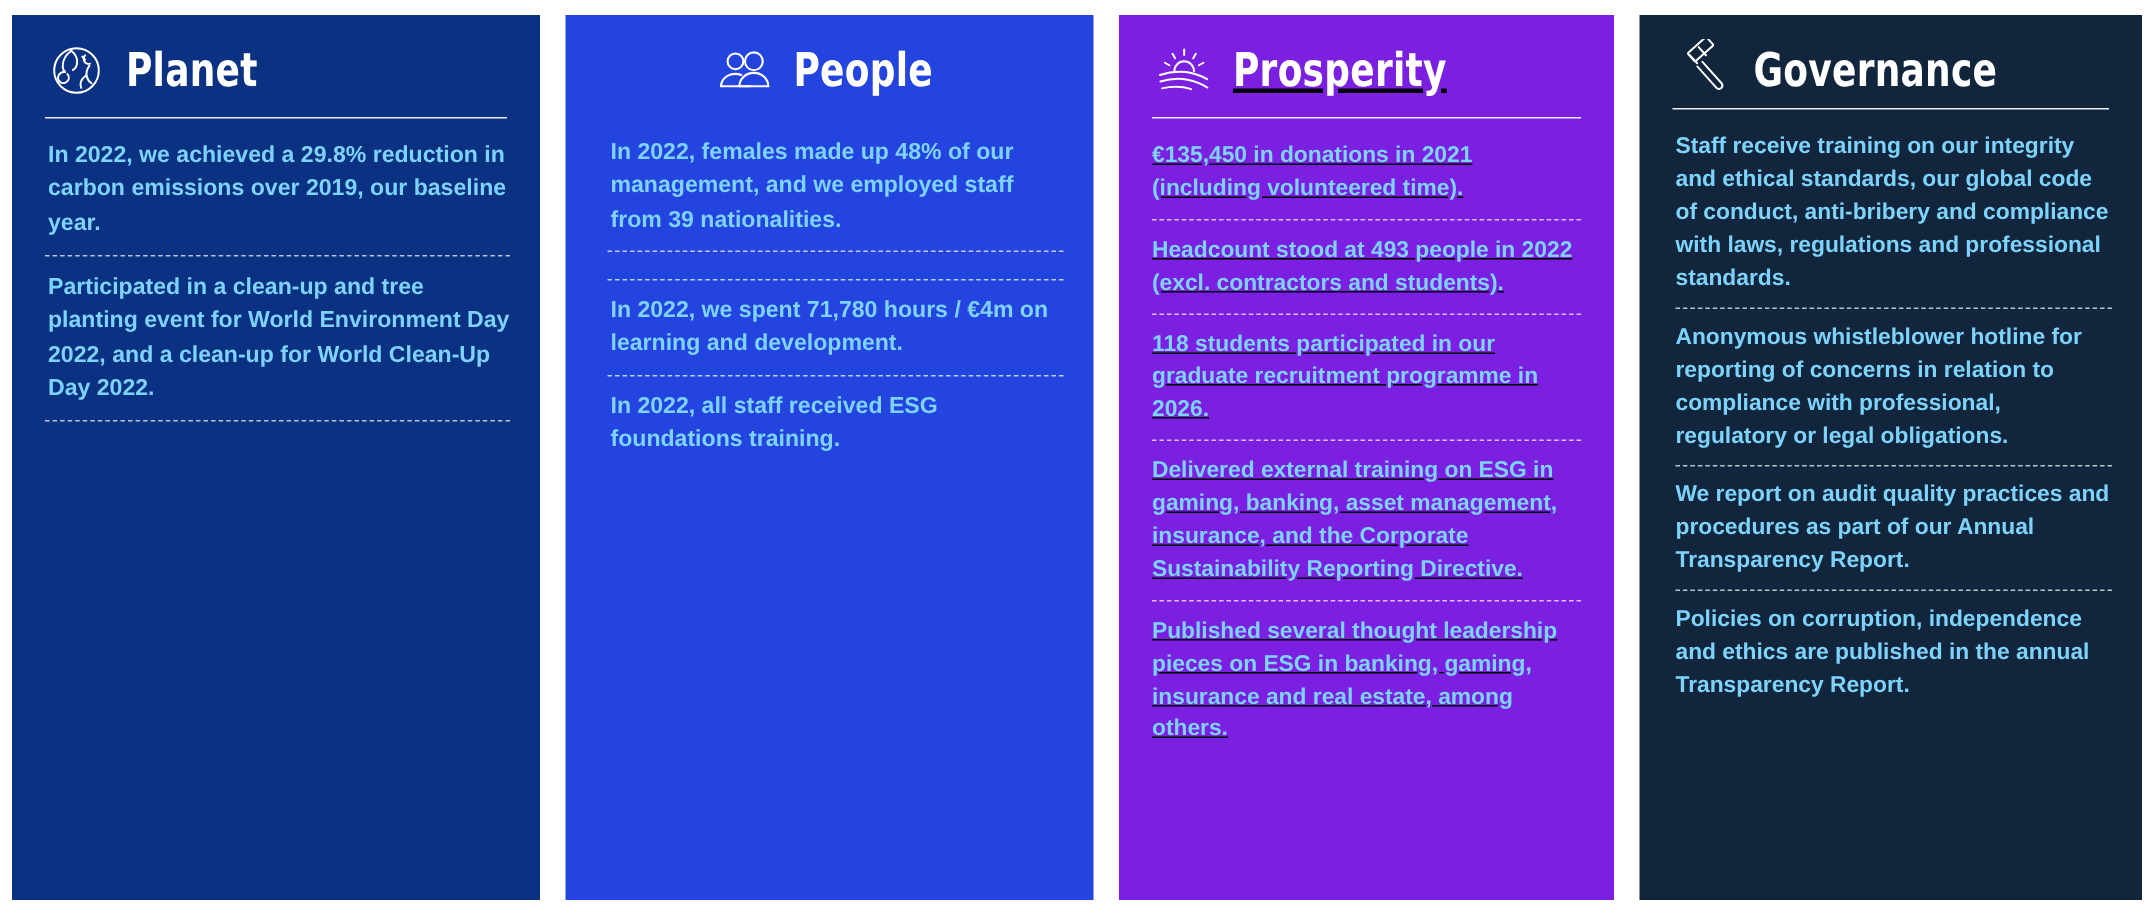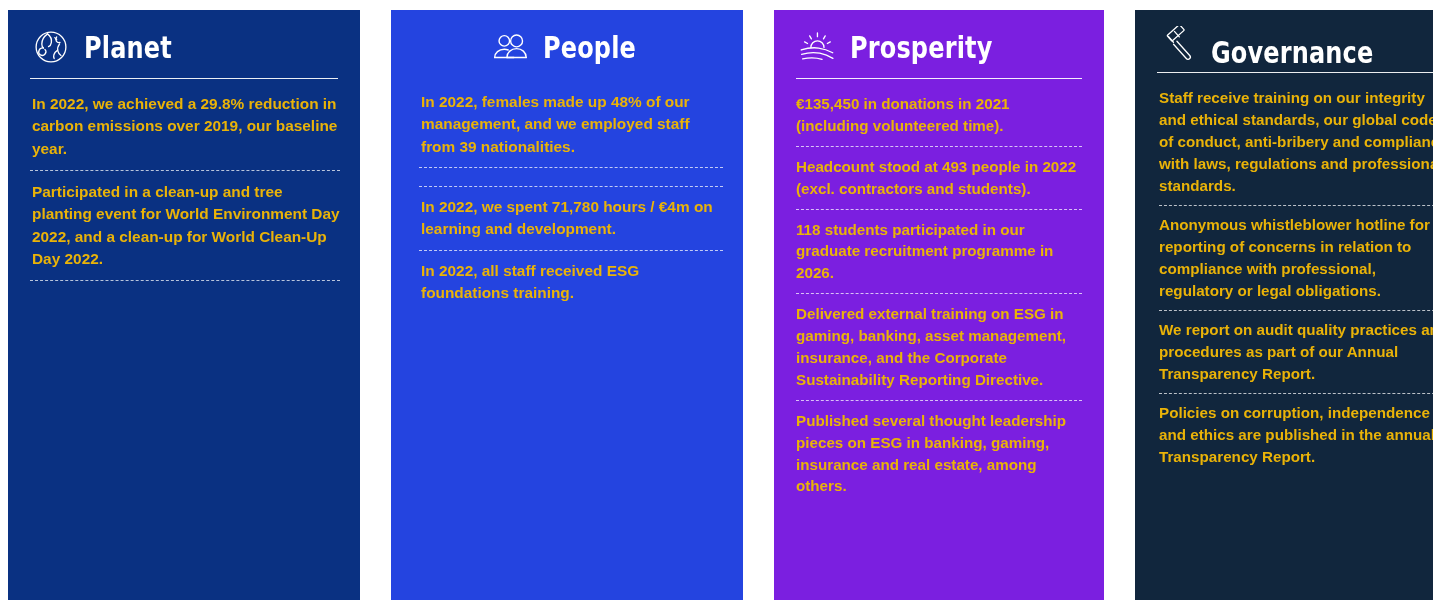--- a/index.html
+++ b/index.html
@@ -7,35 +7,35 @@
     width:1433px;height:612px;
     background:#ffffff;
     font-family:"Liberation Sans", sans-serif;
     overflow:hidden;
   }
   .board{
     position:relative;
     width:1433px;height:612px;
     display:flex;
     align-items:stretch;
-    gap:31px;
+    gap:17px;
     padding:10px 8px 12px 8px;
     box-sizing:border-box;
   }
   .card{
     position:relative;
     box-sizing:border-box;
     display:flex;
     flex-direction:column;
     overflow:hidden;
     padding:16px 16px 8px 16px;
   }
   .card.planet{ flex:0 0 352px; background:#0a3182; }
   .card.people{ flex:0 0 352px; background:#2444e0;align-items:center; }
-  .card.prosperity{ flex:0 0 330px; background:#7b1fe0; }
+  .card.prosperity{ flex:0 0 330px; background:#7b1fe0;text-decoration:underline; }
   .card.governance{ flex:0 0 335px; background:#11263d; }
 
   .card-head{
     display:flex;
     align-items:center;
     gap:12px;
     padding-left:6px;
     margin-bottom:4px;
   }
   .head-icon{
@@ -61,21 +61,21 @@
     margin:6px 6px 14px 6px;
   }
   .card.governance .head-rule{ margin-top:4px; }
 
   .stats{
     display:flex;
     flex-direction:column;
     flex:1 1 auto;
   }
   .stat{
-    color:#eab308;
+    color:#7dd3fc;
     font-weight:bold;
     font-size:15.3px;
     line-height:1.43;
     padding:0 4px 0 8px;
     margin:0;
   }
   .divider{
     height:0;
     border-top:1px dashed rgba(255,255,255,.72);
     margin:9px 4px 9px 8px;
@@ -85,21 +85,21 @@
   .card.planet .stat{ font-size:15.4px; line-height:1.45; }
   .card.planet .divider{ margin:10px 4px 10px 6px; }
 
   .card.people .card-head{ margin-bottom:2px; }
   .card.people .stat{ font-size:15.4px; line-height:1.45; padding-left:14px; }
   .card.people .divider{ margin:9px 4px 9px 12px; }
 
   .card.prosperity .stat{ font-size:15.2px; line-height:1.44; padding-left:6px; }
   .card.prosperity .divider{ margin:9px 6px 9px 6px; }
 
-  .card.governance .card-head{ margin-bottom:0;align-items:flex-end; }
+  .card.governance .card-head{ margin-bottom:0; }
   .card.governance .stat{ font-size:15.2px; line-height:1.45; padding-left:8px; }
   .card.governance .divider{ margin:8px 4px 8px 8px; }
 </style>
 </head>
 <body>
 
 <div class="board">
 
   <section class="card planet">
     <div class="card-head">

